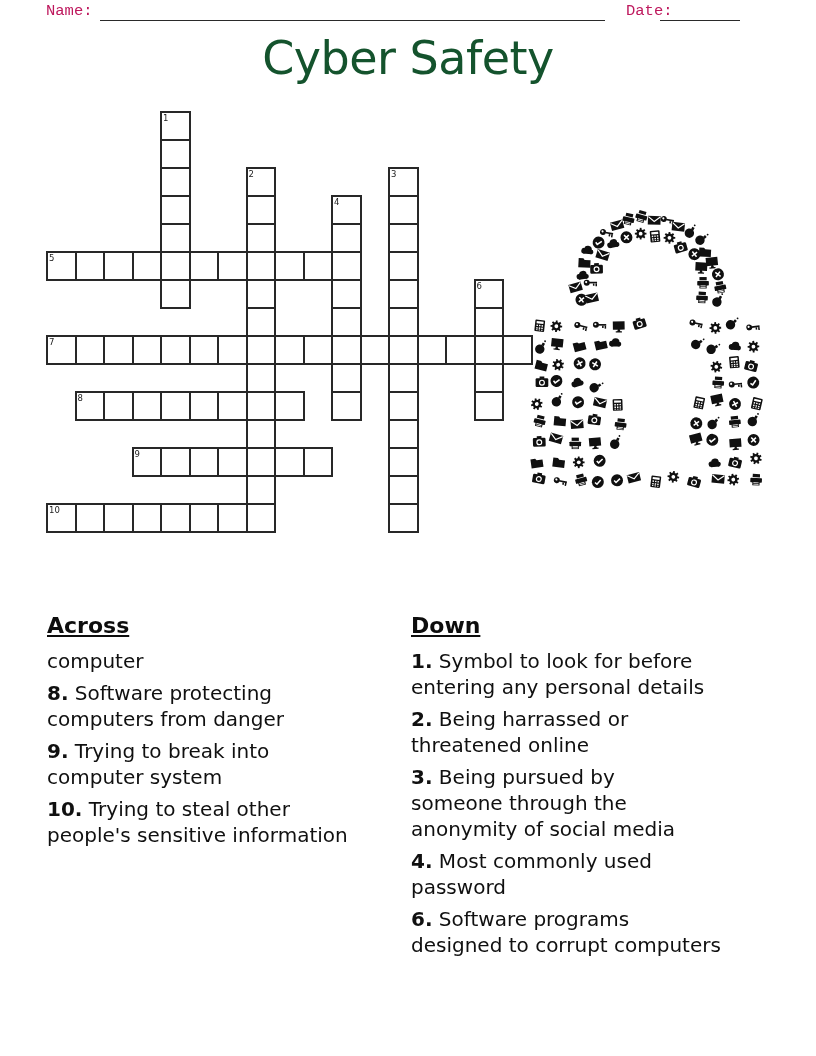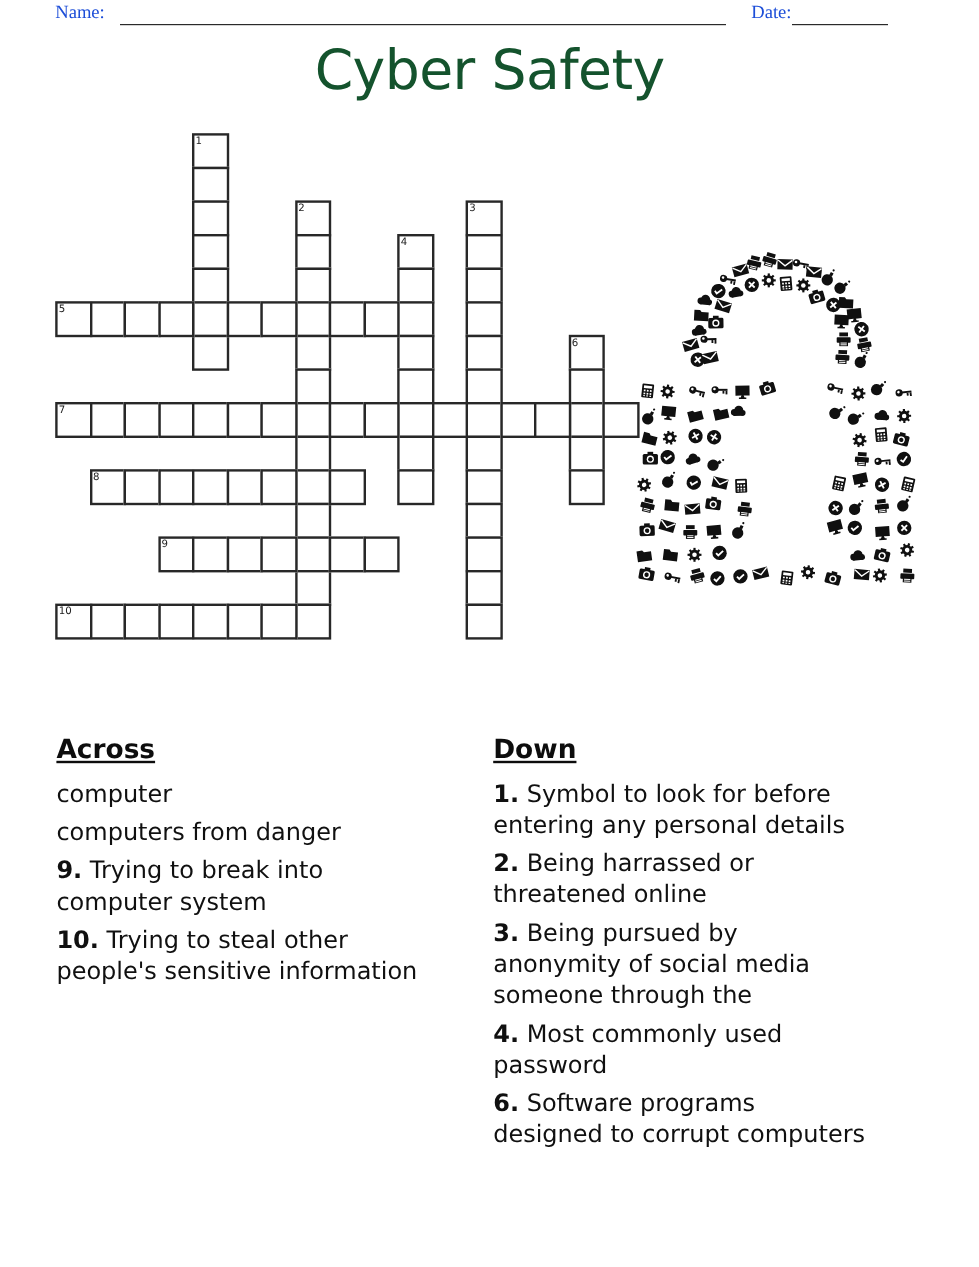--- a/index.html
+++ b/index.html
@@ -1,21 +1,21 @@
 <!DOCTYPE html>
 <html><head>
 <meta charset="utf-8">
 <style>
   html,body{margin:0;padding:0;}
   body{
     width:816px;height:1056px;background:#ffffff;position:relative;overflow:hidden;
     font-family:"DejaVu Sans", sans-serif;color:#111;
   }
   
-  .hdr-label{position:absolute;font-family:Liberation Serif, serif;font-size:15.5px;color:#1d4ed8;top:2px;}
+  .hdr-label{position:absolute;font-family:Liberation Mono, monospace;font-size:15.5px;color:#be185d;top:2px;}
   .hdr-line{position:absolute;top:20px;border-bottom:1.6px solid #2a2a2a;height:0;}
   #name-label{left:46px;}
   #name-line{left:100px;width:505px;}
   #date-label{left:626px;}
   #date-line{left:660px;width:80px;}
   
   #title{position:absolute;left:0;right:0;top:31px;margin:0;text-align:center;
     font-size:46px;font-weight:500;color:#14532d;letter-spacing:-0.5px;}
   
   #grid{position:absolute;left:0;top:0;}
@@ -339,20 +339,21 @@
   </g>
 </svg>
 
 <div id="across-col" class="clues-col">
   <h2>Across</h2>
   <div id="across-list">
       <div class="clue">
         <div class="clue-line">computer</div>
       </div>
       <div class="clue">
+        <div class="clue-line"><span class="clue-num">8.</span> Software protecting</div>
         <div class="clue-line">computers from danger</div>
       </div>
       <div class="clue">
         <div class="clue-line"><span class="clue-num">9.</span> Trying to break into</div>
         <div class="clue-line">computer system</div>
       </div>
       <div class="clue">
         <div class="clue-line"><span class="clue-num">10.</span> Trying to steal other</div>
         <div class="clue-line">people's sensitive information</div>
       </div>
@@ -364,22 +365,22 @@
       <div class="clue">
         <div class="clue-line"><span class="clue-num">1.</span> Symbol to look for before</div>
         <div class="clue-line">entering any personal details</div>
       </div>
       <div class="clue">
         <div class="clue-line"><span class="clue-num">2.</span> Being harrassed or</div>
         <div class="clue-line">threatened online</div>
       </div>
       <div class="clue">
         <div class="clue-line"><span class="clue-num">3.</span> Being pursued by</div>
+        <div class="clue-line">someone through the</div>
         <div class="clue-line">anonymity of social media</div>
-        <div class="clue-line">someone through the</div>
       </div>
       <div class="clue">
         <div class="clue-line"><span class="clue-num">4.</span> Most commonly used</div>
         <div class="clue-line">password</div>
       </div>
       <div class="clue">
         <div class="clue-line"><span class="clue-num">6.</span> Software programs</div>
         <div class="clue-line">designed to corrupt computers</div>
       </div>
     </div>

